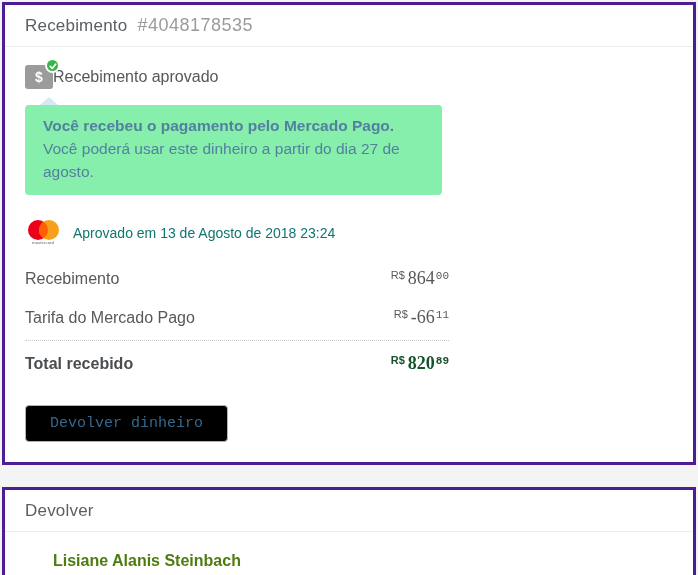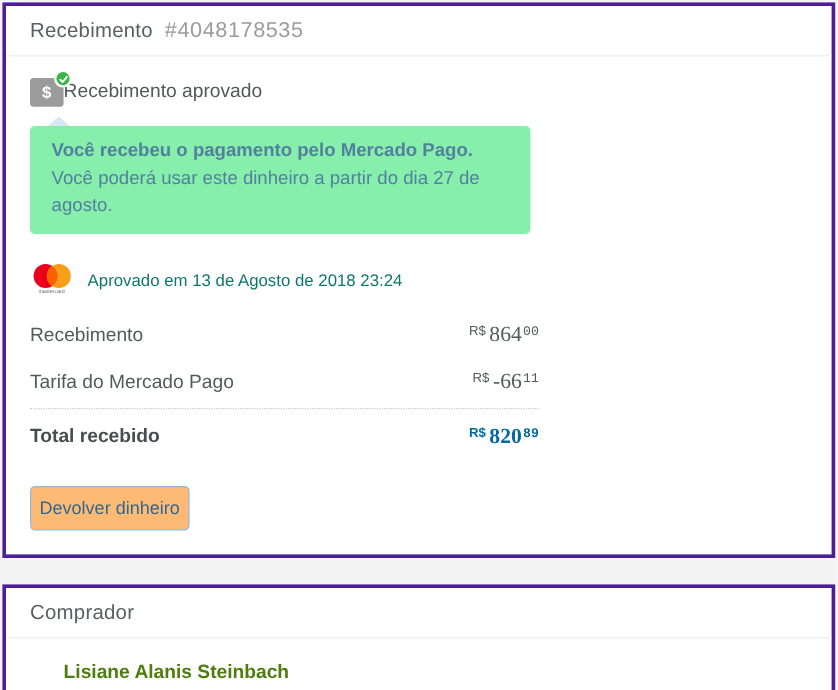--- a/index.html
+++ b/index.html
@@ -88,31 +88,31 @@
     padding: 9px 0;
   }
   .li-row.dotted { border-bottom: 1px dotted #c9c9c9; padding-bottom: 12px; gap: 48px; }
   .li-row.total { padding-top: 12px; align-items: center; }
   .li-label { font-size: 16px; color: #55595c; }
   .li-row.total .li-label { font-weight: bold; color: #494d50; }
   .amount { white-space: nowrap; color: #55595c; }
   .amount .cur, .amount .cents { font-size: 11px; position: relative; top: -5px; }
   .amount .int { font-size: 18px; margin-left: 3px; font-family: Liberation Serif, serif; }
   .amount .cents { margin-left: 1px; font-family: Liberation Mono, monospace; }
-  .li-row.total .amount { font-weight: bold; color: #0369a1; }
+  .li-row.total .amount { font-weight: bold; color: #14532d; }
 
   
   .refund-btn {
     display: inline-block;
     margin-top: 22px;
-    padding: 9px 7px;
-    background: #fdba74;
+    padding: 9px 24px;
+    background: #000000;
     border: 1px solid #8cbcdf;
     border-radius: 4px;
-    font-family: Liberation Sans, sans-serif;
+    font-family: Liberation Mono, monospace;
     font-size: 15px;
     color: #33688e;
     cursor: pointer;
   }
 
   
   .card2 { margin-top: 22px; }
   .card2-body { padding: 16px 20px 14px; }
   .buyer-name { font-size: 16px; font-weight: bold; color: #4d7c0f; padding: 4px 0 8px; margin-left: 28px; }
   .contact-row { display: flex; align-items: center; padding: 6px 0; }
@@ -174,21 +174,21 @@
         <span class="amount"><span class="cur">R$</span><span class="int">820</span><span class="cents">89</span></span>
       </div>
     </div>
 
     <button class="refund-btn">Devolver dinheiro</button>
   </div>
 </div>
 
 <div class="card card2">
   <div class="card-header">
-    <span class="card-title">Comprador</span>
+    <span class="card-title">Devolver</span>
   </div>
   <div class="card2-body">
     <div class="buyer-name">Lisiane Alanis Steinbach</div>
 
     <div class="contact-row">
       
       
     </div>
 
   </div>

